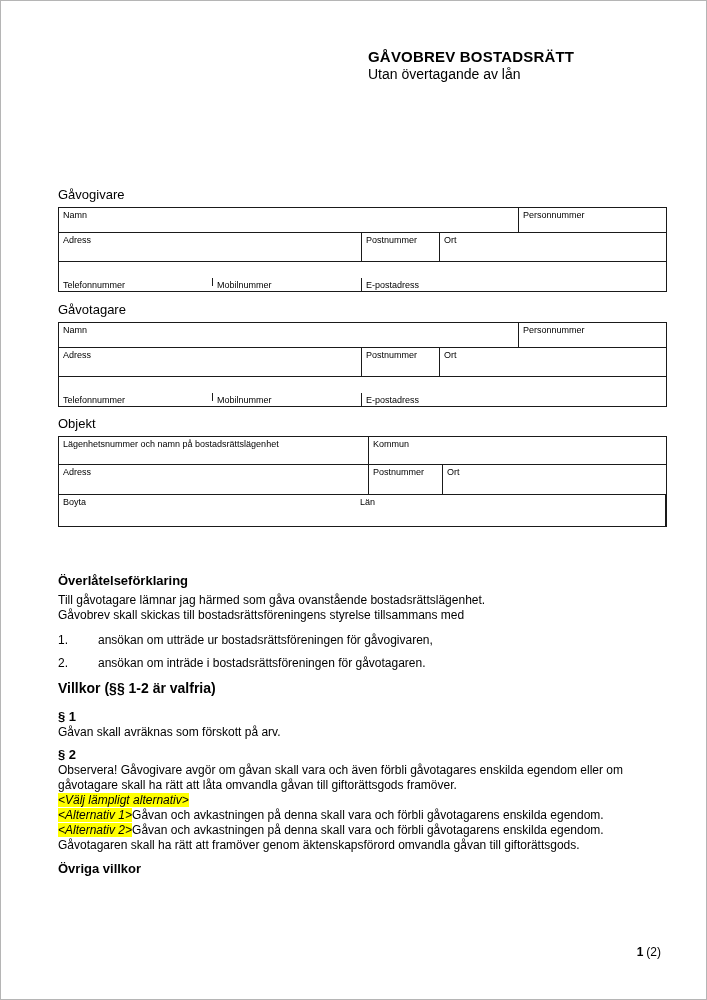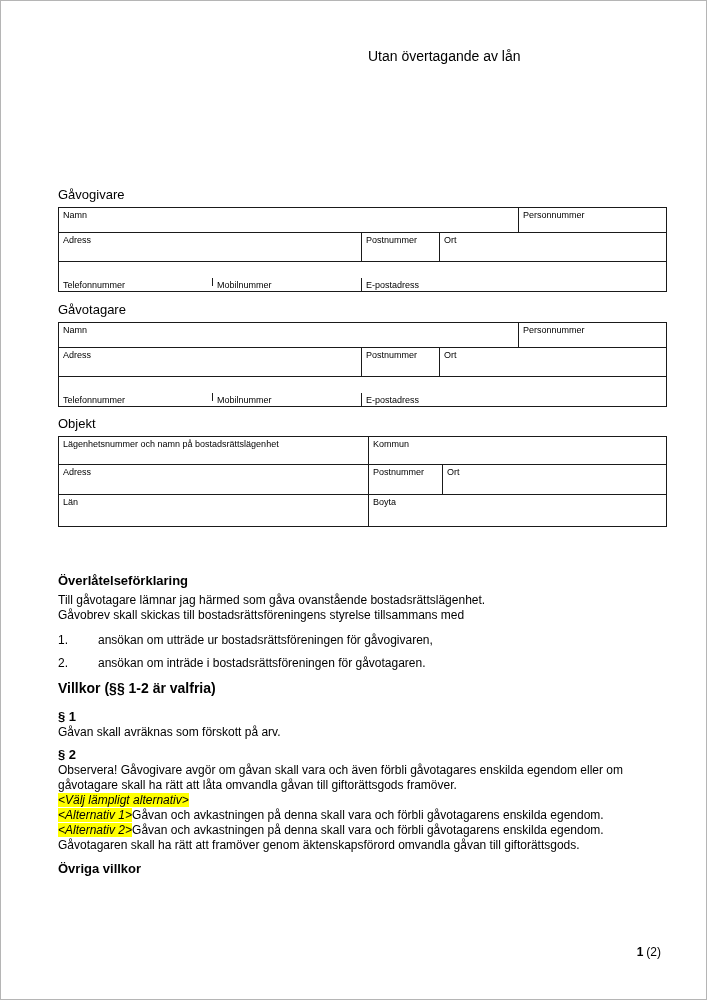--- a/index.html
+++ b/index.html
@@ -74,20 +74,21 @@
     font-size: 12px; line-height: 15px;
   }
   .page-num .pn-cur { font-weight: bold; margin-right: 3px; }
 </style>
 </head>
 <body>
 
 <div class="page">
 
   <div class="title-block">
+    <div class="doc-title">GÅVOBREV BOSTADSRÄTT</div>
     <div class="doc-subtitle">Utan övertagande av lån</div>
   </div>
 
   <div class="form-section" style="top:185px">
     <h2>Gåvogivare</h2>
     <div class="tbl">
       <div class="row p-r1">
         <div class="cell divider w-namn">
           <span class="lbl">Namn</span>
         </div>
@@ -172,25 +173,25 @@
           <span class="lbl">Adress</span>
         </div>
         <div class="cell divider w-opost">
           <span class="lbl">Postnummer</span>
         </div>
         <div class="cell w-oort">
           <span class="lbl">Ort</span>
         </div>
       </div>
       <div class="row o-r3">
+        <div class="cell w-boyta">
+          <span class="lbl">Boyta</span>
+        </div>
         <div class="cell divider w-lan">
           <span class="lbl">Län</span>
-        </div>
-        <div class="cell w-boyta">
-          <span class="lbl">Boyta</span>
         </div>
       </div>
     </div>
   </div>
 
   <div class="text-body">
 
     <h3>Överlåtelseförklaring</h3>
     <div class="intro">
       <div>Till gåvotagare lämnar jag härmed som gåva ovanstående bostadsrättslägenhet.</div>

